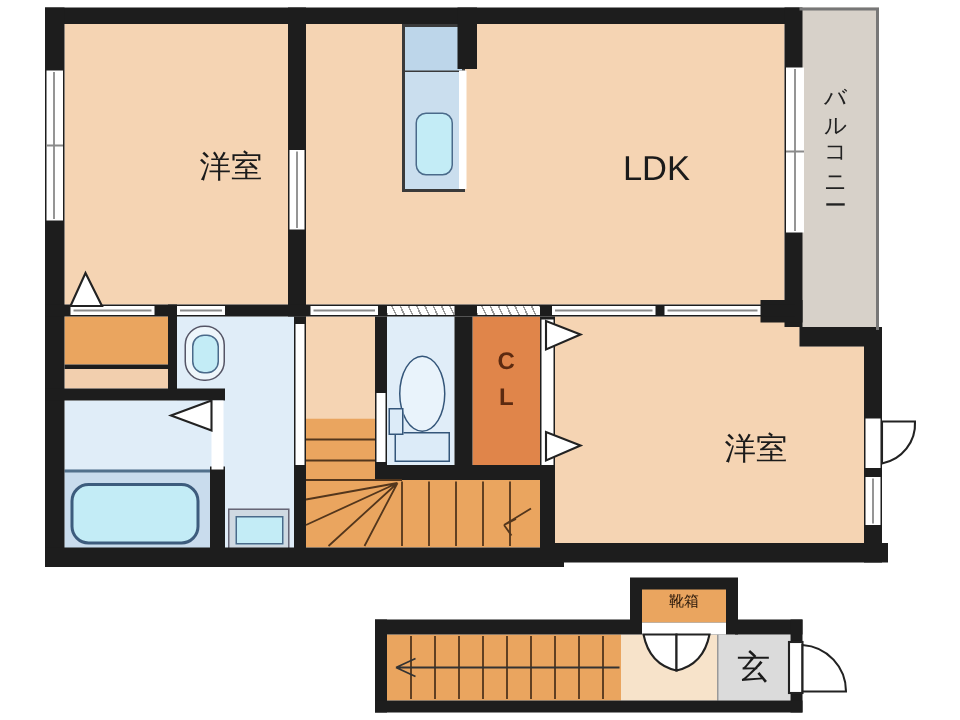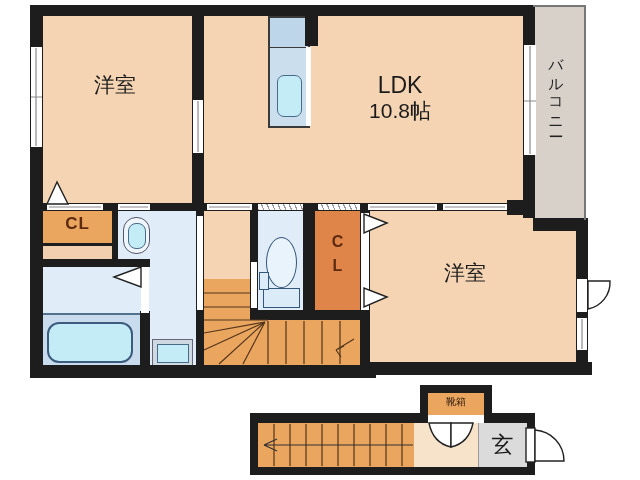--- a/index.html
+++ b/index.html
@@ -25,21 +25,21 @@
   .counter-top{background:#bdd6ea;border-bottom:1px solid #3a3a3a;}
   .sink{background:#c3ecf6;border:1.5px solid #4a6a8a;border-radius:7px;box-sizing:border-box;}
   .tub{background:#c3ecf6;border:2px solid #3d5c7d;border-radius:12px;box-sizing:border-box;}
   .basin{background:#eef6fb;border:1.5px solid #556;border-radius:13px;box-sizing:border-box;}
   .basin-in{background:#c3ecf6;border:1px solid #4a6a8a;border-radius:8px;}
   .pan{background:#cfd9e2;border:1.5px solid #667;box-sizing:border-box;}
   .pan-in{background:#c3ecf6;border:1px solid #4a6a8a;}
   .bowl{background:#e9f3fb;border:1.5px solid #34567a;border-radius:50%;box-sizing:border-box;}
   .tank{background:#dcebf8;border:1.5px solid #34567a;box-sizing:border-box;}
   .lbl{position:absolute;z-index:40;color:#1b1b1b;}
-  .room-lbl{text-align:center;font-size:21px;line-height:26px;font-weight:500;}
+  .room-lbl{text-align:right;font-size:21px;line-height:26px;font-weight:500;margin-top:27px;}
   .cl-lbl{font-weight:bold;color:#5c2a10;}
   svg{position:absolute;left:0;top:0;z-index:30;}
   .vert{writing-mode:vertical-rl;text-orientation:mixed;font-size:15px;letter-spacing:3px;color:#222;}
 </style>
 </head>
 <body>
 
 <div id="plan">
 
   <div class="abs fill peach" style="left:43px;top:16px;width:149px;height:187px;"></div>
@@ -153,27 +153,25 @@
       <path d="M49,207 H101 M120,207 H148 M209,207 H250 M370,207 H435 M445,207 H505"></path>
     </g>
     <path d="M533,6 H585 V220" stroke="#777" stroke-width="2" fill="none"></path>
   </svg>
 
   <div class="lbl room-lbl" style="left:55px;top:72px;width:120px;">
     <div>洋室</div>
   </div>
   <div class="lbl room-lbl" style="left:340px;top:72px;width:120px;">
     <div style="font-size:23px;">LDK</div>
-    <div>10.8帖</div>
   </div>
   <div class="lbl room-lbl" style="left:405px;top:260px;width:120px;">
     <div>洋室</div>
   </div>
   <div class="lbl vert" style="left:546px;top:48px;height:175px;">バルコニー</div>
-  <div class="lbl cl-lbl" style="left:43px;top:214px;width:69px;text-align:center;font-size:17px;letter-spacing:1px;">CL</div>
   <div class="lbl cl-lbl" style="left:315px;top:230px;width:45px;text-align:center;font-size:16px;line-height:24px;">
     <div>C</div>
     <div>L</div>
   </div>
   <div class="lbl" style="left:478px;top:430px;width:49px;text-align:center;font-size:22px;font-weight:500;">玄</div>
   <div class="lbl" style="left:428px;top:396px;width:56px;text-align:center;font-size:10px;line-height:12px;color:#29180a;">靴箱</div>
 
 </div>
 
 </body></html>

